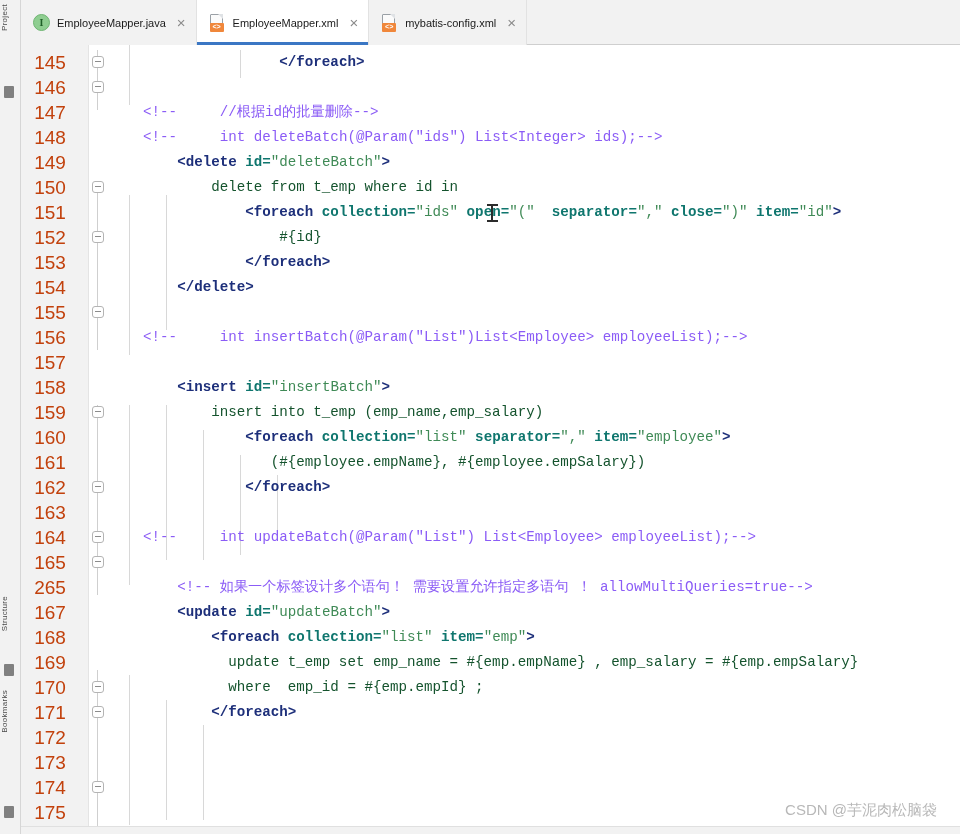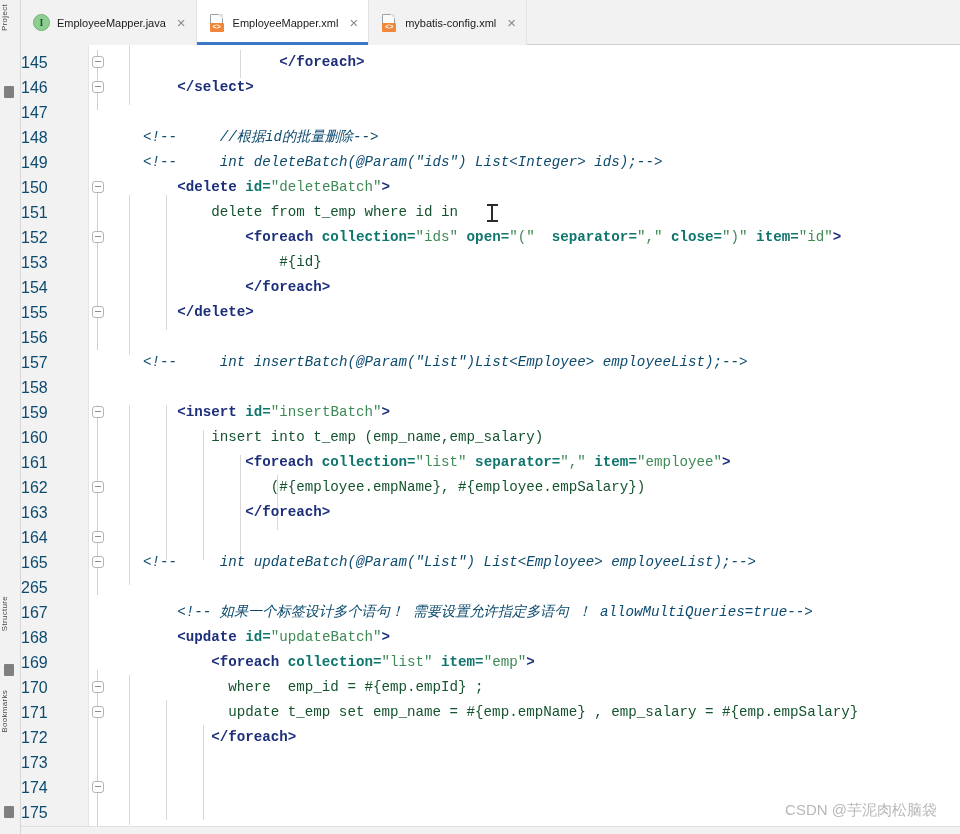--- a/index.html
+++ b/index.html
@@ -183,24 +183,24 @@
     width: 68px;
     flex: 0 0 68px;
     background: #f2f2f2;
     border-right: 1px solid #e4e4e4;
     padding-top: 5px;
     position: relative;
   }
   .gutter-row {
     height: 25px;
     line-height: 25px;
-    text-align: left;
+    text-align: center;
     padding-right: 9px;
-    font-size: 16px;
-    color: #0c4a6e;
+    font-size: 19px;
+    color: #c2410c;
     font-family: "Liberation Sans", sans-serif;
   }
 
   .foldstrip {
     width: 20px;
     flex: 0 0 20px;
     background: #ffffff;
     position: relative;
     padding-top: 5px;
   }
@@ -256,21 +256,21 @@
     width: 1px;
     background: #d8d8d8;
     z-index: 1;
   }
 
   
   .t-tag   { color: #1d2f7a; font-weight: bold; }
   .t-attr  { color: #0f766e; font-weight: bold; }
   .t-val   { color: #3f8a56; }
   .t-txt   { color: #14532d; }
-  .t-cmt   { color: #0c4a6e; font-style: italic; }
+  .t-cmt   { color: #8b5cf6; }
 
   
   .text-cursor {
     position: absolute;
     left: 487px;
     top: 203px;
     width: 11px;
     height: 20px;
     z-index: 25;
     pointer-events: none;
@@ -462,21 +462,20 @@
         <div class="indent-guide" style="left: 20px; top: 630px; height: 150px;"></div>
         <div class="indent-guide" style="left: 57px; top: 150px; height: 135px;"></div>
         <div class="indent-guide" style="left: 57px; top: 360px; height: 155px;"></div>
         <div class="indent-guide" style="left: 57px; top: 655px; height: 120px;"></div>
         <div class="indent-guide" style="left: 94px; top: 385px; height: 130px;"></div>
         <div class="indent-guide" style="left: 94px; top: 680px; height: 95px;"></div>
         <div class="indent-guide" style="left: 131px; top: 410px; height: 100px;"></div>
         <div class="indent-guide" style="left: 131px; top: 5px; height: 28px;"></div>
         <div class="indent-guide" style="left: 168px; top: 430px; height: 55px;"></div>
         <div class="code-row"><span class="t-txt">                    </span><span class="t-tag">&lt;/foreach&gt;</span></div>
-        <div class="code-row"><span class="t-txt">        </span><span class="t-tag">&lt;/select&gt;</span></div>
         <div class="code-row"></div>
         <div class="code-row"><span class="t-txt">    </span><span class="t-cmt">&lt;!--     //根据id的批量删除--&gt;</span></div>
         <div class="code-row"><span class="t-txt">    </span><span class="t-cmt">&lt;!--     int deleteBatch(@Param("ids") List&lt;Integer&gt; ids);--&gt;</span></div>
         <div class="code-row"><span class="t-txt">        </span><span class="t-tag">&lt;delete </span><span class="t-attr">id=</span><span class="t-val">"deleteBatch"</span><span class="t-tag">&gt;</span></div>
         <div class="code-row"><span class="t-txt">            delete from t_emp where id in</span></div>
         <div class="code-row"><span class="t-txt">                </span><span class="t-tag">&lt;foreach </span><span class="t-attr">collection=</span><span class="t-val">"ids"</span><span class="t-attr"> open=</span><span class="t-val">"("</span><span class="t-attr">  separator=</span><span class="t-val">","</span><span class="t-attr"> close=</span><span class="t-val">")"</span><span class="t-attr"> item=</span><span class="t-val">"id"</span><span class="t-tag">&gt;</span></div>
         <div class="code-row"><span class="t-txt">                    #{id}</span></div>
         <div class="code-row"><span class="t-txt">                </span><span class="t-tag">&lt;/foreach&gt;</span></div>
         <div class="code-row"><span class="t-txt">        </span><span class="t-tag">&lt;/delete&gt;</span></div>
         <div class="code-row"></div>
@@ -486,22 +485,22 @@
         <div class="code-row"><span class="t-txt">            insert into t_emp (emp_name,emp_salary)</span></div>
         <div class="code-row"><span class="t-txt">                </span><span class="t-tag">&lt;foreach </span><span class="t-attr">collection=</span><span class="t-val">"list"</span><span class="t-attr"> separator=</span><span class="t-val">","</span><span class="t-attr"> item=</span><span class="t-val">"employee"</span><span class="t-tag">&gt;</span></div>
         <div class="code-row"><span class="t-txt">                   (#{employee.empName}, #{employee.empSalary})</span></div>
         <div class="code-row"><span class="t-txt">                </span><span class="t-tag">&lt;/foreach&gt;</span></div>
         <div class="code-row"></div>
         <div class="code-row"><span class="t-txt">    </span><span class="t-cmt">&lt;!--     int updateBatch(@Param("List") List&lt;Employee&gt; employeeList);--&gt;</span></div>
         <div class="code-row"></div>
         <div class="code-row"><span class="t-txt">        </span><span class="t-cmt">&lt;!-- 如果一个标签设计多个语句！ 需要设置允许指定多语句 ！ allowMultiQueries=true--&gt;</span></div>
         <div class="code-row"><span class="t-txt">        </span><span class="t-tag">&lt;update </span><span class="t-attr">id=</span><span class="t-val">"updateBatch"</span><span class="t-tag">&gt;</span></div>
         <div class="code-row"><span class="t-txt">            </span><span class="t-tag">&lt;foreach </span><span class="t-attr">collection=</span><span class="t-val">"list"</span><span class="t-attr"> item=</span><span class="t-val">"emp"</span><span class="t-tag">&gt;</span></div>
+        <div class="code-row"><span class="t-txt">              update t_emp set emp_name = #{emp.empName} , emp_salary = #{emp.empSalary}</span></div>
         <div class="code-row"><span class="t-txt">              where  emp_id = #{emp.empId} ;</span></div>
-        <div class="code-row"><span class="t-txt">              update t_emp set emp_name = #{emp.empName} , emp_salary = #{emp.empSalary}</span></div>
         <div class="code-row"><span class="t-txt">            </span><span class="t-tag">&lt;/foreach&gt;</span></div>
         <div class="code-row"></div>
       </div>
   </div>
 
   <div class="text-cursor" id="textcursor" style="left: 487px; top: 203px;">
     <div class="cap-t"></div>
     <div class="stem"></div>
     <div class="cap-b"></div>
   </div>

